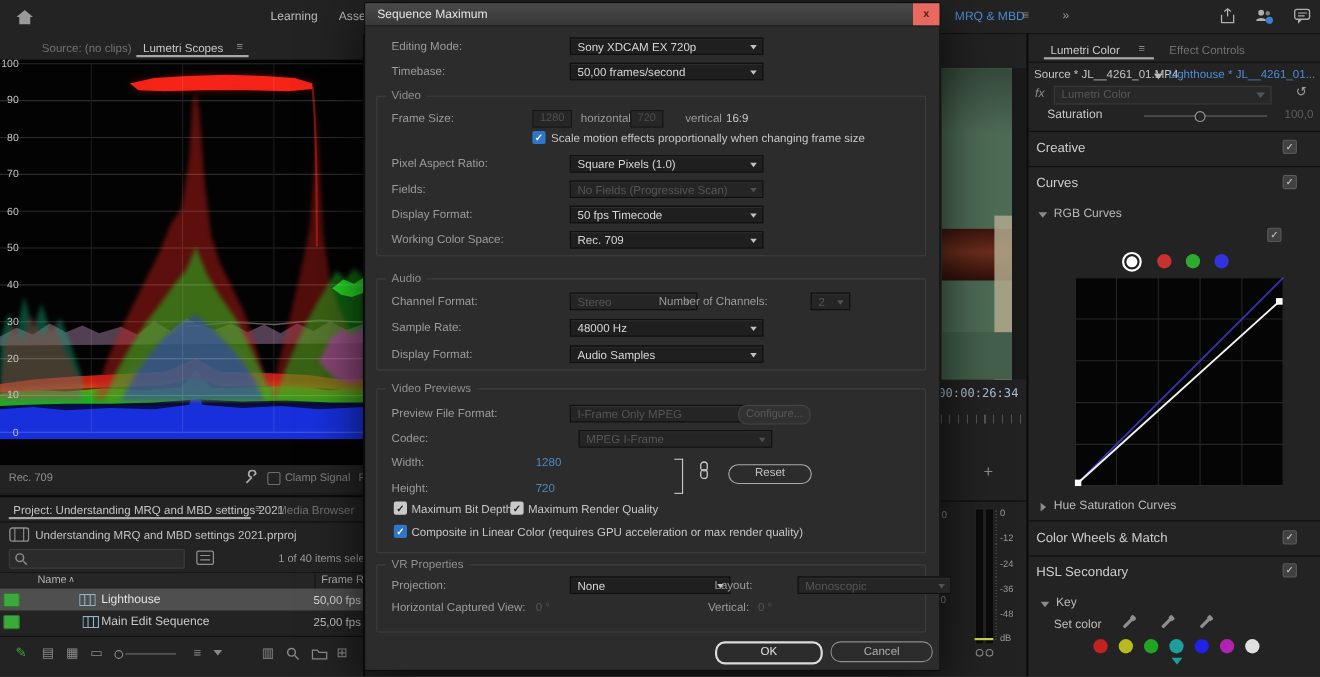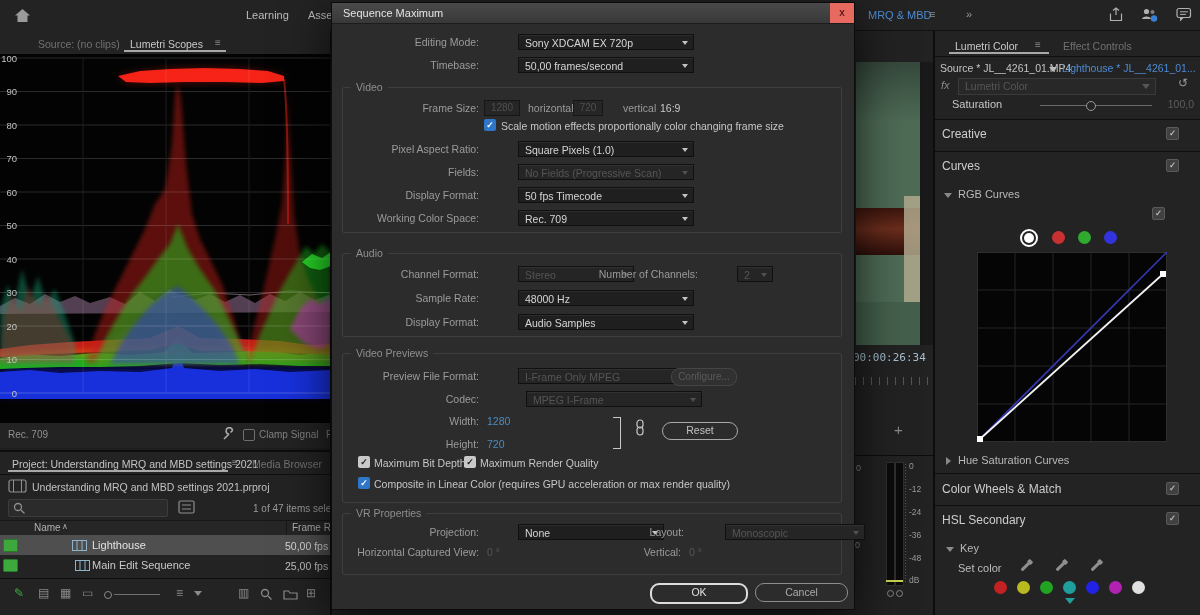--- a/index.html
+++ b/index.html
@@ -19,21 +19,21 @@
   .divider-h{position:absolute;height:1px;background:#0f0f0f;}
   .splitter{position:absolute;background:#0d0d0d;}
   
   .dialog{position:absolute;left:331px;top:2px;width:522px;height:606px;background:#2c2c2c;
           border:1px solid #0c0c0c;box-shadow:0 12px 45px rgba(0,0,0,.75);z-index:50;}
   .dtitle{position:absolute;left:0;top:0;width:100%;height:20px;background:linear-gradient(#4a4a4a,#383838);
           border-bottom:1px solid #1c1c1c;}
   .dtitle .txt{position:absolute;left:11px;top:4px;font-size:11px;color:#e4e4e4;}
   .dclose{position:absolute;right:0;top:0;width:24px;height:20px;background:#e8695f;color:#5c1f18;
           font-size:10px;font-weight:bold;text-align:center;line-height:19px;cursor:pointer;}
-  .L{position:absolute;width:147px;text-align:right;font-size:10.5px;color:#9b9b9b;}
+  .L{position:absolute;width:147px;font-size:10.5px;color:#9b9b9b;padding-left:24px;}
   .L2{position:absolute;width:150px;text-align:right;font-size:10.5px;color:#9b9b9b;}
   .sel{position:absolute;height:16px;background:#1f1f1f;border:1px solid #101010;
        box-shadow:inset 0 1px 0 rgba(255,255,255,.06);font-size:10.5px;color:#d6d6d6;
        line-height:16px;padding-left:6px;box-sizing:border-box;margin-left:34px;}
   .sel .tri{position:absolute;right:5px;top:6px;width:0;height:0;border-left:3.5px solid transparent;
        border-right:3.5px solid transparent;border-top:4px solid #c2c2c2;}
   .sel.dis{color:#555;background:#252525;}
   .sel.dis .tri{border-top-color:#515151;}
   .ff{position:absolute;width:34px;height:14px;background:#262626;border:1px solid #161616;
       color:#4f4f4f;font-size:10px;text-align:center;line-height:14px;}
@@ -207,21 +207,21 @@
       <svg class="abs" style="left:4px;top:2px" width="13" height="13">
         <circle cx="5" cy="5" r="3.5" stroke="#8f8f8f" stroke-width="1.3" fill="none"></circle>
         <line x1="8" y1="8" x2="11.5" y2="11.5" stroke="#8f8f8f" stroke-width="1.3"></line>
       </svg>
     </div>
     <svg class="abs" style="left:178px;top:48px" width="17" height="14">
       <rect x="1" y="1" width="15" height="12" rx="1.5" stroke="#8f8f8f" stroke-width="1.2" fill="none"></rect>
       <line x1="4" y1="5" x2="13" y2="5" stroke="#8f8f8f"></line>
       <line x1="4" y1="9" x2="13" y2="9" stroke="#8f8f8f"></line>
     </svg>
-    <span class="t" style="left:253px;top:51px;font-size:10px;color:#9a9a9a;width:77px;overflow:hidden">1 of 47 items sele</span>
+    <span class="t" style="left:253px;top:51px;font-size:10px;color:#9a9a9a;width:77px;overflow:hidden">1 of 40 items sele</span>
 
     <div class="abs" style="left:0;top:68px;width:331px;height:14px;background:#262626;border-top:1px solid #161616;border-bottom:1px solid #161616">
       <span class="t" style="left:34px;top:1px;font-size:10px;color:#b0b0b0">Name</span>
       <span class="t" style="left:62px;top:1px;font-size:8px;color:#b0b0b0">∧</span>
       <div class="abs" style="left:286px;top:0;width:1px;height:14px;background:#161616"></div>
       <span class="t" style="left:292px;top:1px;font-size:10px;color:#b0b0b0;width:39px;overflow:hidden">Frame Rate</span>
     </div>
 
     <div class="row-sel" style="top:83px">
       <div class="chip" style="left: 3px; top: 4px; background: rgb(61, 169, 61);"></div>
@@ -412,21 +412,21 @@
       <span class="fsl">Video</span>
     </div>
     <span class="L" style="left:0;top:99px">Frame Size:</span>
     <div class="ff" style="left:152px;top:97px">1280</div>
     <span class="t" style="left:196px;top:99px;font-size:10.5px;color:#9b9b9b">horizontal</span>
     <div class="ff" style="left:241px;top:97px;width:28px">720</div>
     <span class="t" style="left:291px;top:99px;font-size:10.5px;color:#9b9b9b">vertical</span>
     <span class="t" style="left:328px;top:99px;font-size:10.5px;color:#c9c9c9">16:9</span>
 
     <div class="cb cb-blue" style="left:152px;top:116px">✓</div>
-    <span class="cblabel" style="left:169px;top:117px">Scale motion effects proportionally color changing frame size</span>
+    <span class="cblabel" style="left:169px;top:117px">Scale motion effects proportionally when changing frame size</span>
 
     <span class="L" style="left:0;top:140px">Pixel Aspect Ratio:</span>
     <div class="sel" style="left:152px;top:138px;width:176px">
       <span>Square Pixels (1.0)</span><div class="tri"></div>
     </div>
     <span class="L" style="left:0;top:163px">Fields:</span>
     <div class="sel dis" style="left:152px;top: 161px;width:176px">
       <span>No Fields (Progressive Scan)</span><div class="tri"></div>
     </div>
     <span class="L" style="left:0;top:186px">Display Format:</span>

